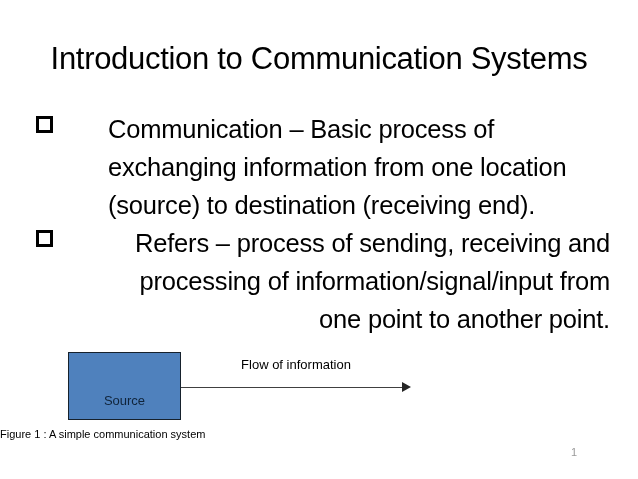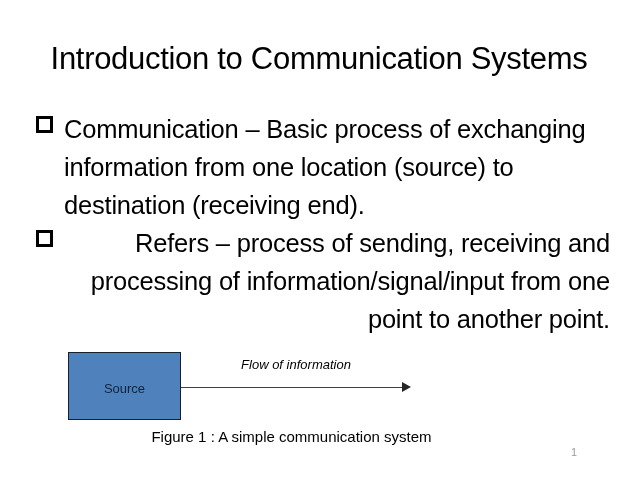--- a/index.html
+++ b/index.html
@@ -56,20 +56,21 @@
     left: 2px;
     top: 6px;
     width: 17px;
     height: 17px;
     box-sizing: border-box;
     border: 3px solid #000000;
     background: #ffffff;
   }
   .bullet-text {
     display: block;
+    margin-left: 44px;
   }
 
   
   .diagram {
     position: absolute;
     left: 0;
     top: 340px;
     width: 638px;
     height: 115px;
   }
@@ -83,37 +84,36 @@
     justify-content: center;
     font-size: 13px;
     color: #10243a;
   }
   .box-source {
     left: 68px;
     top: 12px;
     width: 113px;
     height: 68px;
     align-items: flex-start;
-    padding-top: 28px;
+    padding-top: 40px;
   }
   .box-destination {
     left: 411px;
     top: 12px;
     width: 123px;
     height: 73px;
   }
   .flow-label {
     position: absolute;
     left: 182px;
     top: 17px;
     width: 228px;
     text-align: center;
     font-size: 13px;
     color: #000000;
-    font-style: italic;
   }
   .arrow-line {
     position: absolute;
     left: 181px;
     top: 46.5px;
     width: 224px;
     height: 1.4px;
     background: #404040;
   }
   .arrow-head {
@@ -124,22 +124,22 @@
     height: 0;
     border-top: 5px solid transparent;
     border-bottom: 5px solid transparent;
     border-left: 9px solid #262626;
   }
   .figure-caption {
     position: absolute;
     left: 0;
     top: 88px;
     width: 583px;
-    text-align: center;
-    font-size: 15px;
+    text-align: left;
+    font-size: 11px;
     color: #000000;
   }
 
   
   .page-number {
     position: absolute;
     right: 41px;
     bottom: 21px;
     font-size: 11px;
     color: #9a9a9a;

